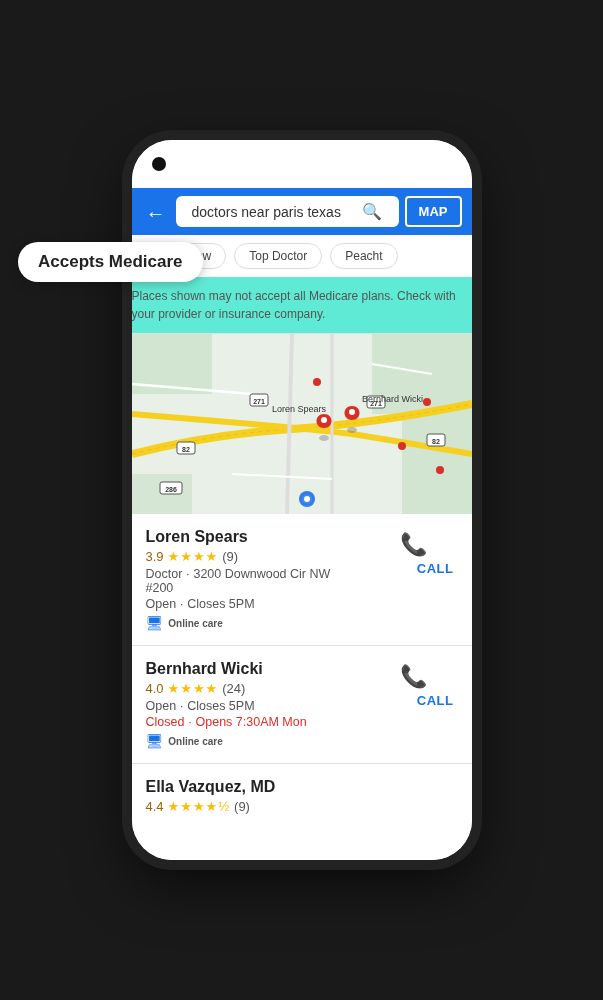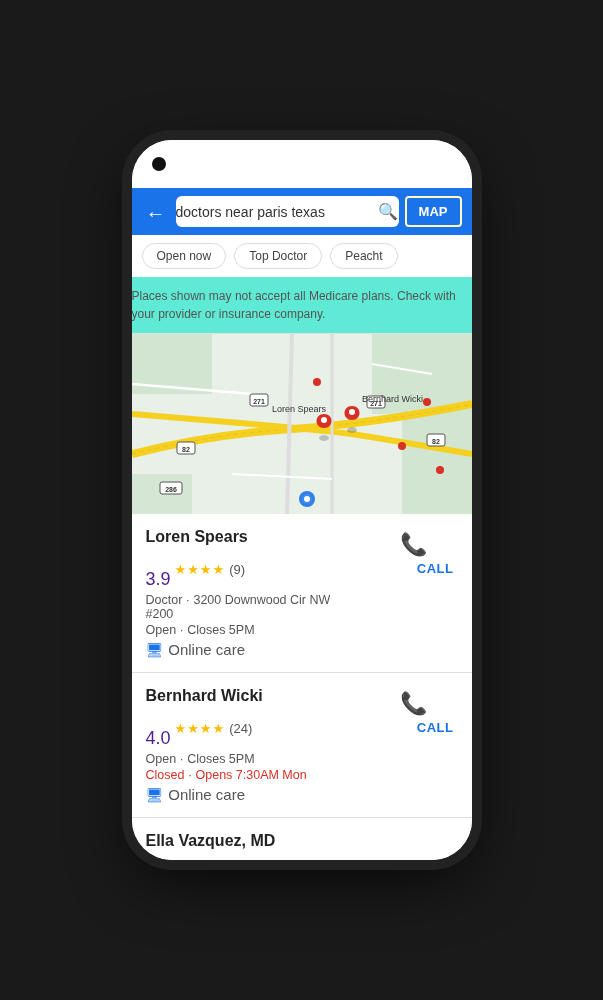--- a/index.html
+++ b/index.html
@@ -85,21 +85,21 @@
       background: none;
       border: none;
     }
 
     .search-input-area {
       flex: 1;
       background: #fff;
       border-radius: 6px;
       display: flex;
       align-items: center;
-      padding: 6px 0;
+      padding: 6px 16px;
       gap: 6px;
     }
 
     .search-text {
       flex: 1;
       font-size: 14px;
       color: #333;
     }
 
     .search-icon {
@@ -192,23 +192,22 @@
     }
 
     .result-rating-row {
       display: flex;
       align-items: center;
       gap: 4px;
       margin-bottom: 3px;
     }
 
     .rating-num {
-      font-size: 18px;
-      color: #4c1d95;
-      margin-top: 20px;
+      font-size: 13px;
+      color: #a16207;
     }
 
     .stars {
       color: #fbbc04;
       font-size: 13px;
       letter-spacing: 1px;
     }
 
     .reviews {
       font-size: 13px;
@@ -232,22 +231,23 @@
       gap: 5px;
       margin-top: 4px;
     }
 
     .monitor-icon {
       color: #1a73e8;
       font-size: 14px;
     }
 
     .online-care-text {
-      font-size: 15px;
+      font-size: 10px;
       color: #555;
+      font-weight: bold;
     }
 
     .call-btn {
       display: flex;
       flex-direction: column;
       align-items: center;
       gap: 3px;
       cursor: pointer;
       color: #1a73e8;
       padding: 4px;
@@ -270,20 +270,21 @@
     
     .result-item-partial {
       padding: 14px 4px 0 14px;
     }
   </style>
 </head>
 <body>
 
 <div class="scene">
 
+  <div class="accepts-medicare-pill">Accepts Medicare</div>
 
   <div class="phone">
 
     <div class="phone-top-bar">
       <div class="camera-dot"></div>
     </div>
 
     <div class="search-bar">
       <button class="search-back-btn">←</button>
       <div class="search-input-area">

